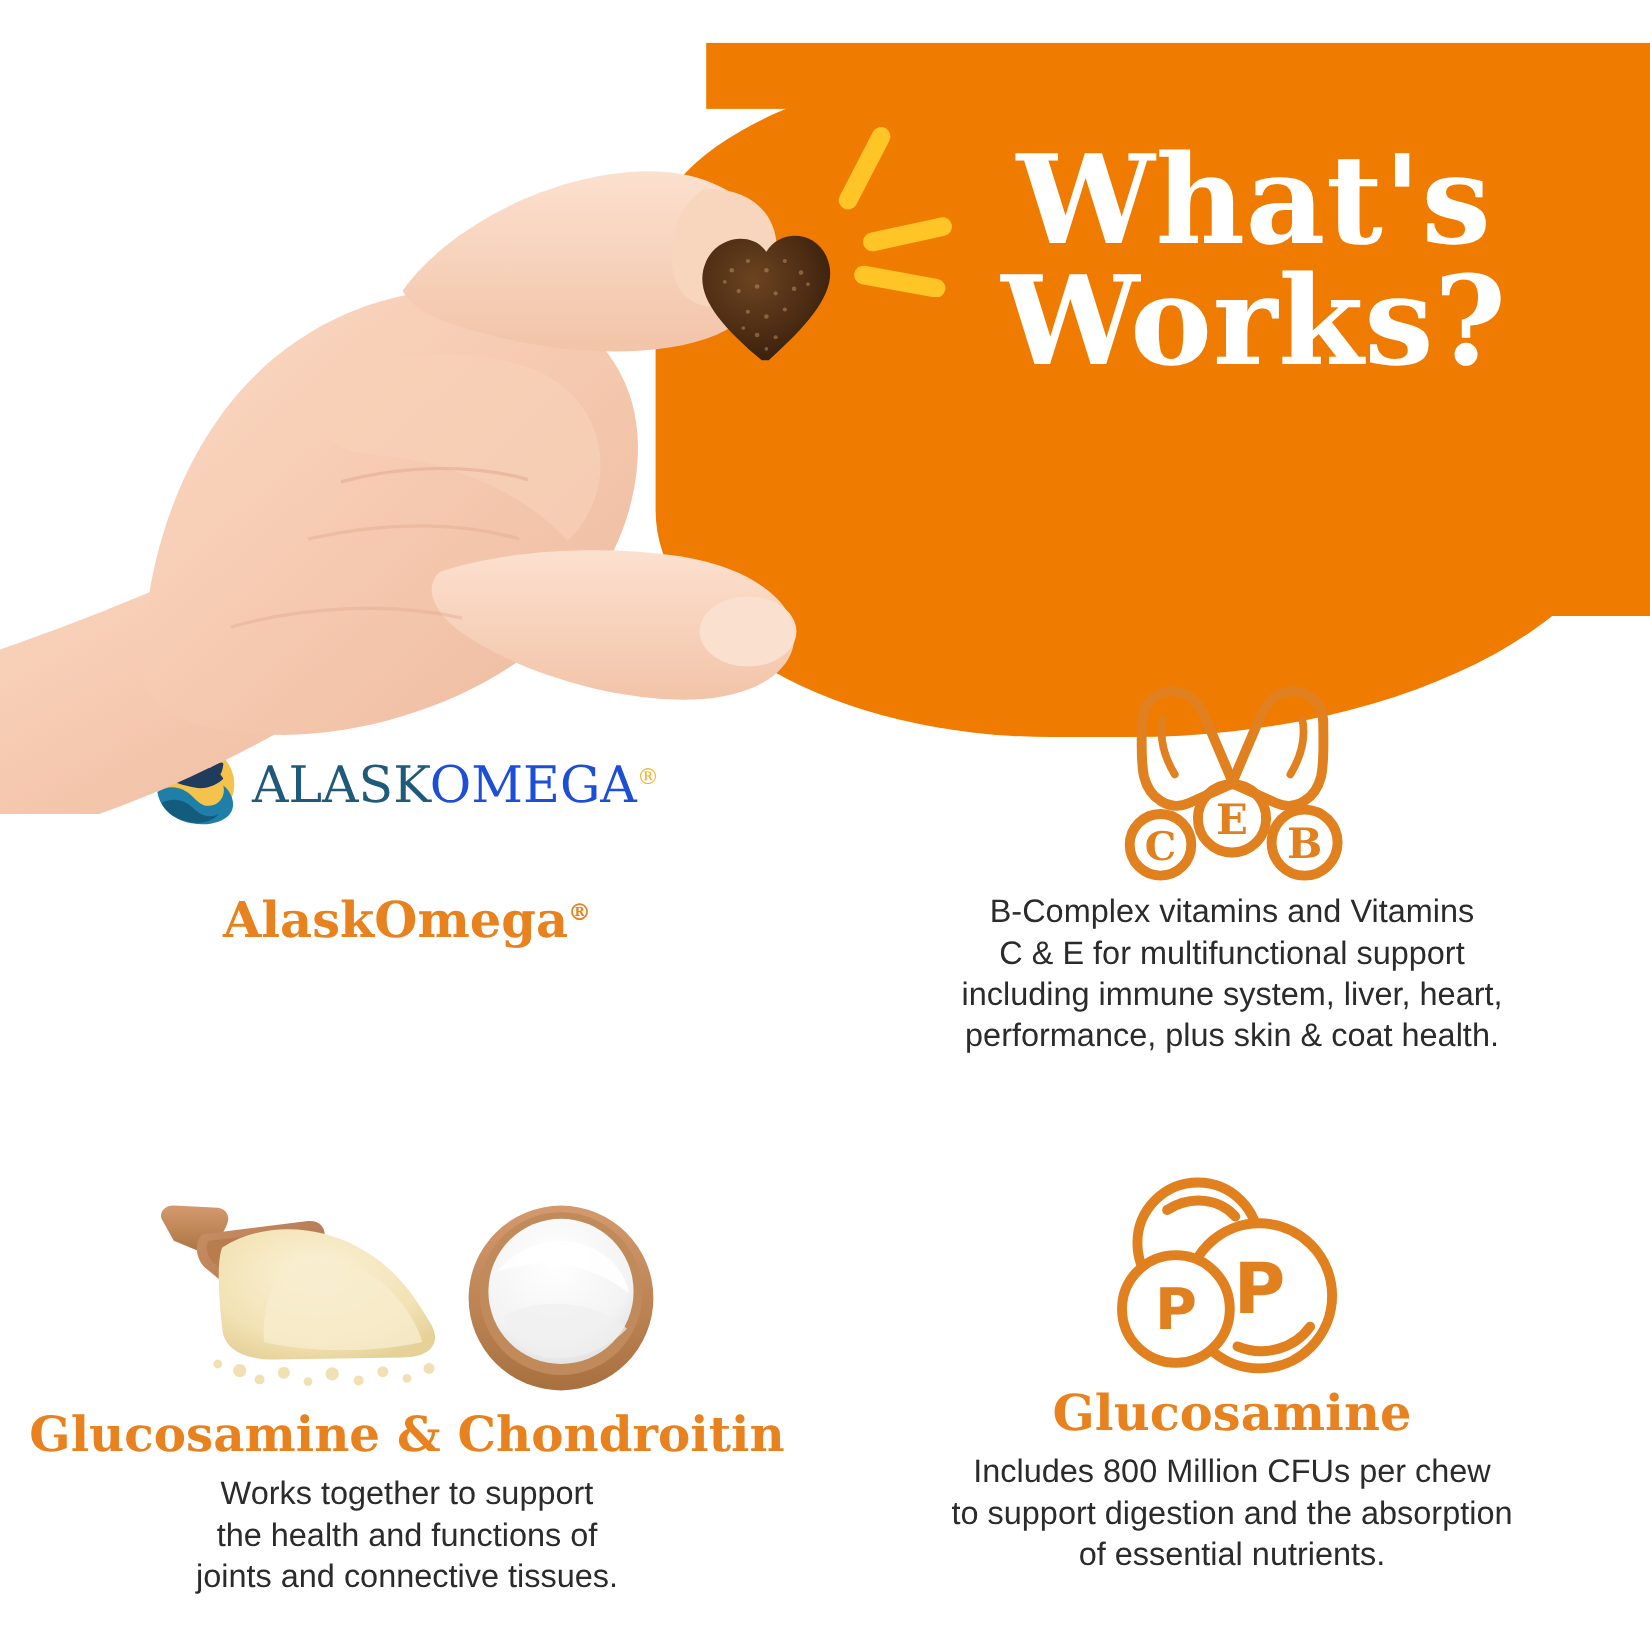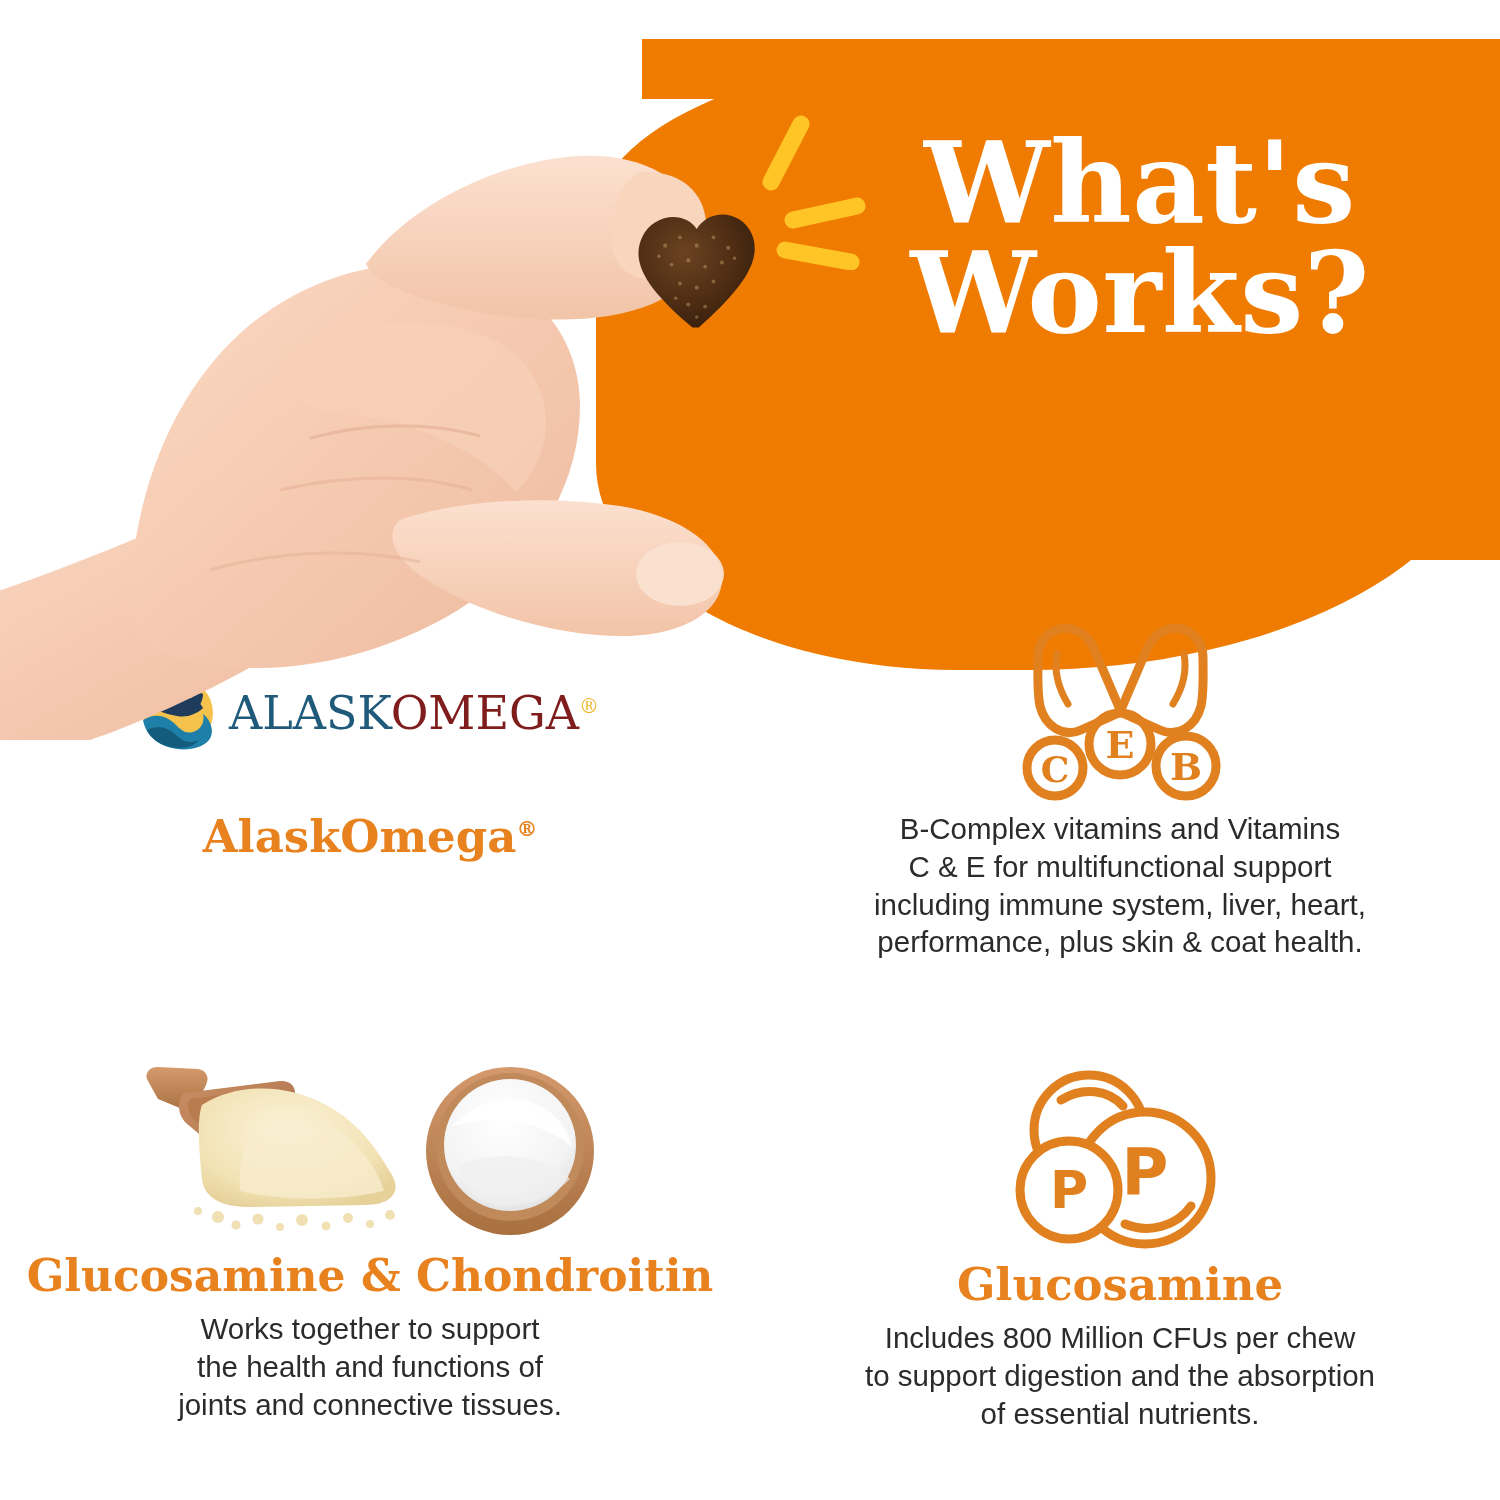--- a/index.html
+++ b/index.html
@@ -92,21 +92,21 @@
     width: 1500px;
     height: 885px;
   }
   .cell {
     position: absolute;
     width: 720px;
     text-align: center;
   }
   .cell.c-tl { left: 10px;  top: 0px;   }
   .cell.c-tr { left: 760px; top: 0px;   }
-  .cell.c-bl { left: 10px;  top: 440px; }
+  .cell.c-bl { left: 10px;  top: 469px; }
   .cell.c-br { left: 760px; top: 448px; }
 
   .cell-visual {
     height: 195px;
     display: flex;
     align-items: center;
     justify-content: center;
   }
   .cell-title {
     color: #E8821E;
@@ -133,21 +133,21 @@
     gap: 14px;
   }
   .alask-word {
     font-family: "DejaVu Serif", serif;
     font-size: 46px;
     line-height: 1;
     letter-spacing: 0px;
     white-space: nowrap;
   }
   .alask-word .p1 { color: #1F5A7A; margin-top: 25px; }
-  .alask-word .p2 { color: #7f1d1d; }
+  .alask-word .p2 { color: #1d4ed8; }
   .alask-word .reg {
     font-size: 20px;
     vertical-align: super;
     color: #F0B429;
   }
   .title-reg {
     font-size: 21px;
     vertical-align: super;
   }
 </style>

